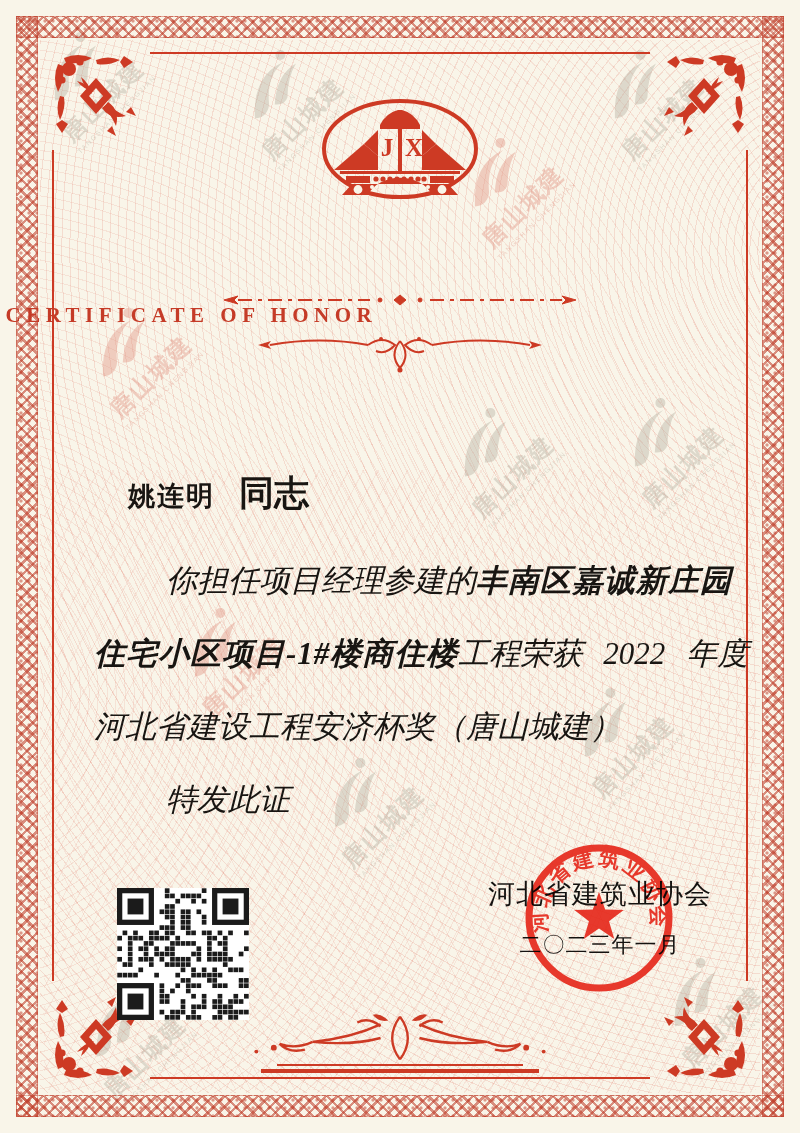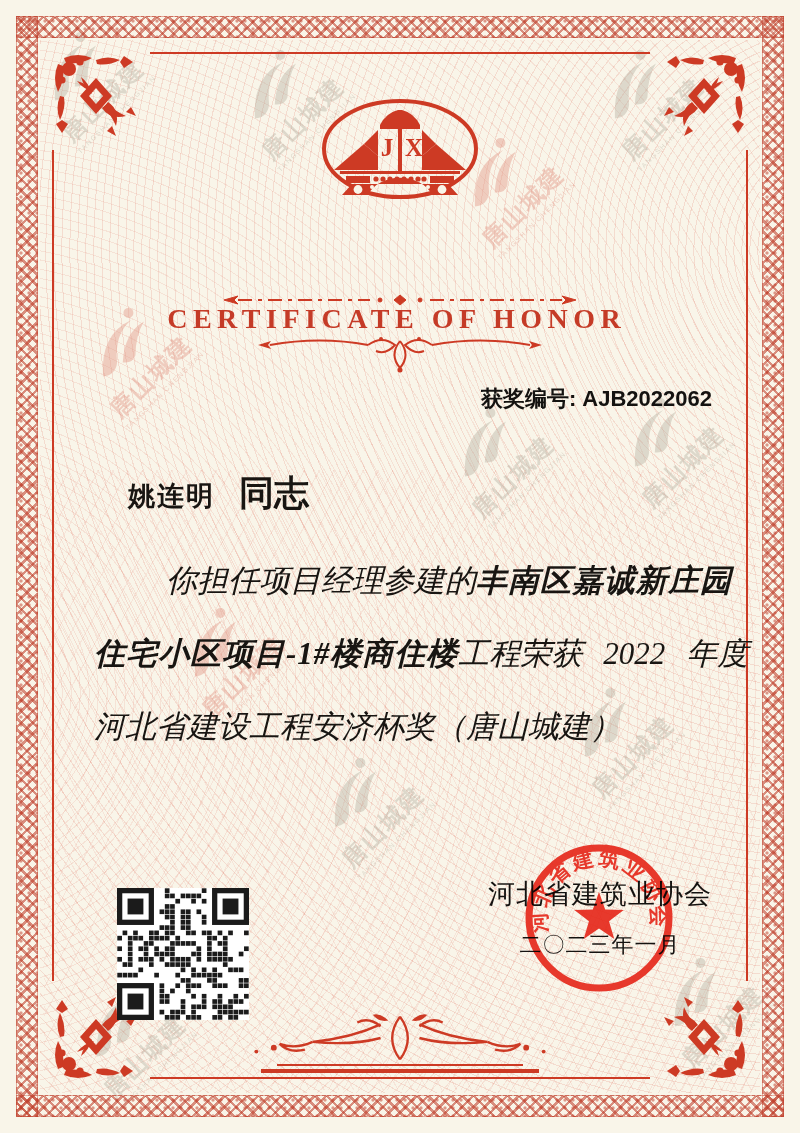--- a/index.html
+++ b/index.html
@@ -56,22 +56,22 @@
   .c-bl{left:50px;bottom:50px;transform:scaleY(-1);}
   .c-br{right:50px;bottom:50px;transform:scale(-1,-1);}
 
   
   .content{position:absolute;inset:0;z-index:4;}
   .emblem{position:absolute;left:320px;top:98px;width:160px;height:102px;}
   .cert-title{position:absolute;left:0;right:0;top:218px;text-align:center;
     font-size:73px;font-weight:700;letter-spacing:18px;text-indent:18px;color:var(--accent);
     font-family:"Liberation Serif",serif;}
   .divider1{position:absolute;left:220px;top:294px;width:360px;height:12px;}
-  .cert-subtitle{position:absolute;left:0;right:12px;top:303px;text-align:center;
-    font-size:28px;font-weight:700;letter-spacing:5.5px;text-indent:5.5px;color:#c53b27;
+  .cert-subtitle{position:absolute;left:0;right:12px;top:303px;text-align:left;
+    font-size:21px;font-weight:700;letter-spacing:5.5px;text-indent:5.5px;color:#c53b27;
     font-family:"Liberation Serif",serif;}
   .flourish-top{position:absolute;left:250px;top:331px;width:300px;height:42px;}
 
   .award-no{position:absolute;right:88px;top:384px;font-family:"Liberation Sans",sans-serif;
     font-size:22px;font-weight:700;color:#141210;}
   .award-no .val{margin-left:6px;}
 
   .recipient{position:absolute;left:128px;top:470px;color:var(--ink);}
   .recipient .name{font-size:27px;font-weight:600;letter-spacing:2px;margin-top:23px;}
   .recipient .honorific{font-size:35px;font-weight:700;margin-left:24px;}
@@ -304,32 +304,30 @@
       </g>
       <g fill="var(--accent)">
         <polygon points="8,14 21,10 18,14 21,18"></polygon>
         <polygon points="292,14 279,10 282,14 279,18"></polygon>
         <circle cx="150" cy="39" r="2.5"></circle>
         <circle cx="131" cy="8" r="2"></circle>
           <circle cx="169" cy="8" r="2"></circle>
       </g>
     </svg>
 
-    <div class="award-no">
-      <span>获奖编号:</span><span class="val">AJB2022062</span>
-    </div>
 
     <div class="recipient">
       <span class="name">姚连明</span><span class="honorific">同志</span>
     </div>
 
     <div class="body-text">
       <div class="bline"><span class="ind"></span><span>你担任项目经理参建的</span><span class="kai">丰南区嘉诚新庄园</span></div>
       <div class="bline"><span class="kai">住宅小区项目-1#楼商住楼</span><span>工程荣获</span><span class="num">2022</span><span>年度</span></div>
       <div class="bline"><span>河北省建设工程安济杯奖（唐山城建）</span></div>
+      <div class="bline"><span class="ind"></span><span>特发此证</span></div>
     </div>
 
     <svg class="qr" viewBox="0 0 131 131">
       <rect x="0" y="0" width="131" height="131" fill="#ffffff"></rect>
       <g id="qr-modules" fill="#1b1b1b">
           <rect x="47.46" y="0.3" width="4.640000000000001" height="4.640000000000001"></rect>
           <rect x="84.14" y="0.3" width="4.640000000000001" height="4.640000000000001"></rect>
           <rect x="47.46" y="5.54" width="4.640000000000001" height="4.640000000000001"></rect>
           <rect x="52.7" y="5.54" width="4.640000000000001" height="4.640000000000001"></rect>
           <rect x="63.18" y="5.54" width="4.640000000000001" height="4.640000000000001"></rect>

